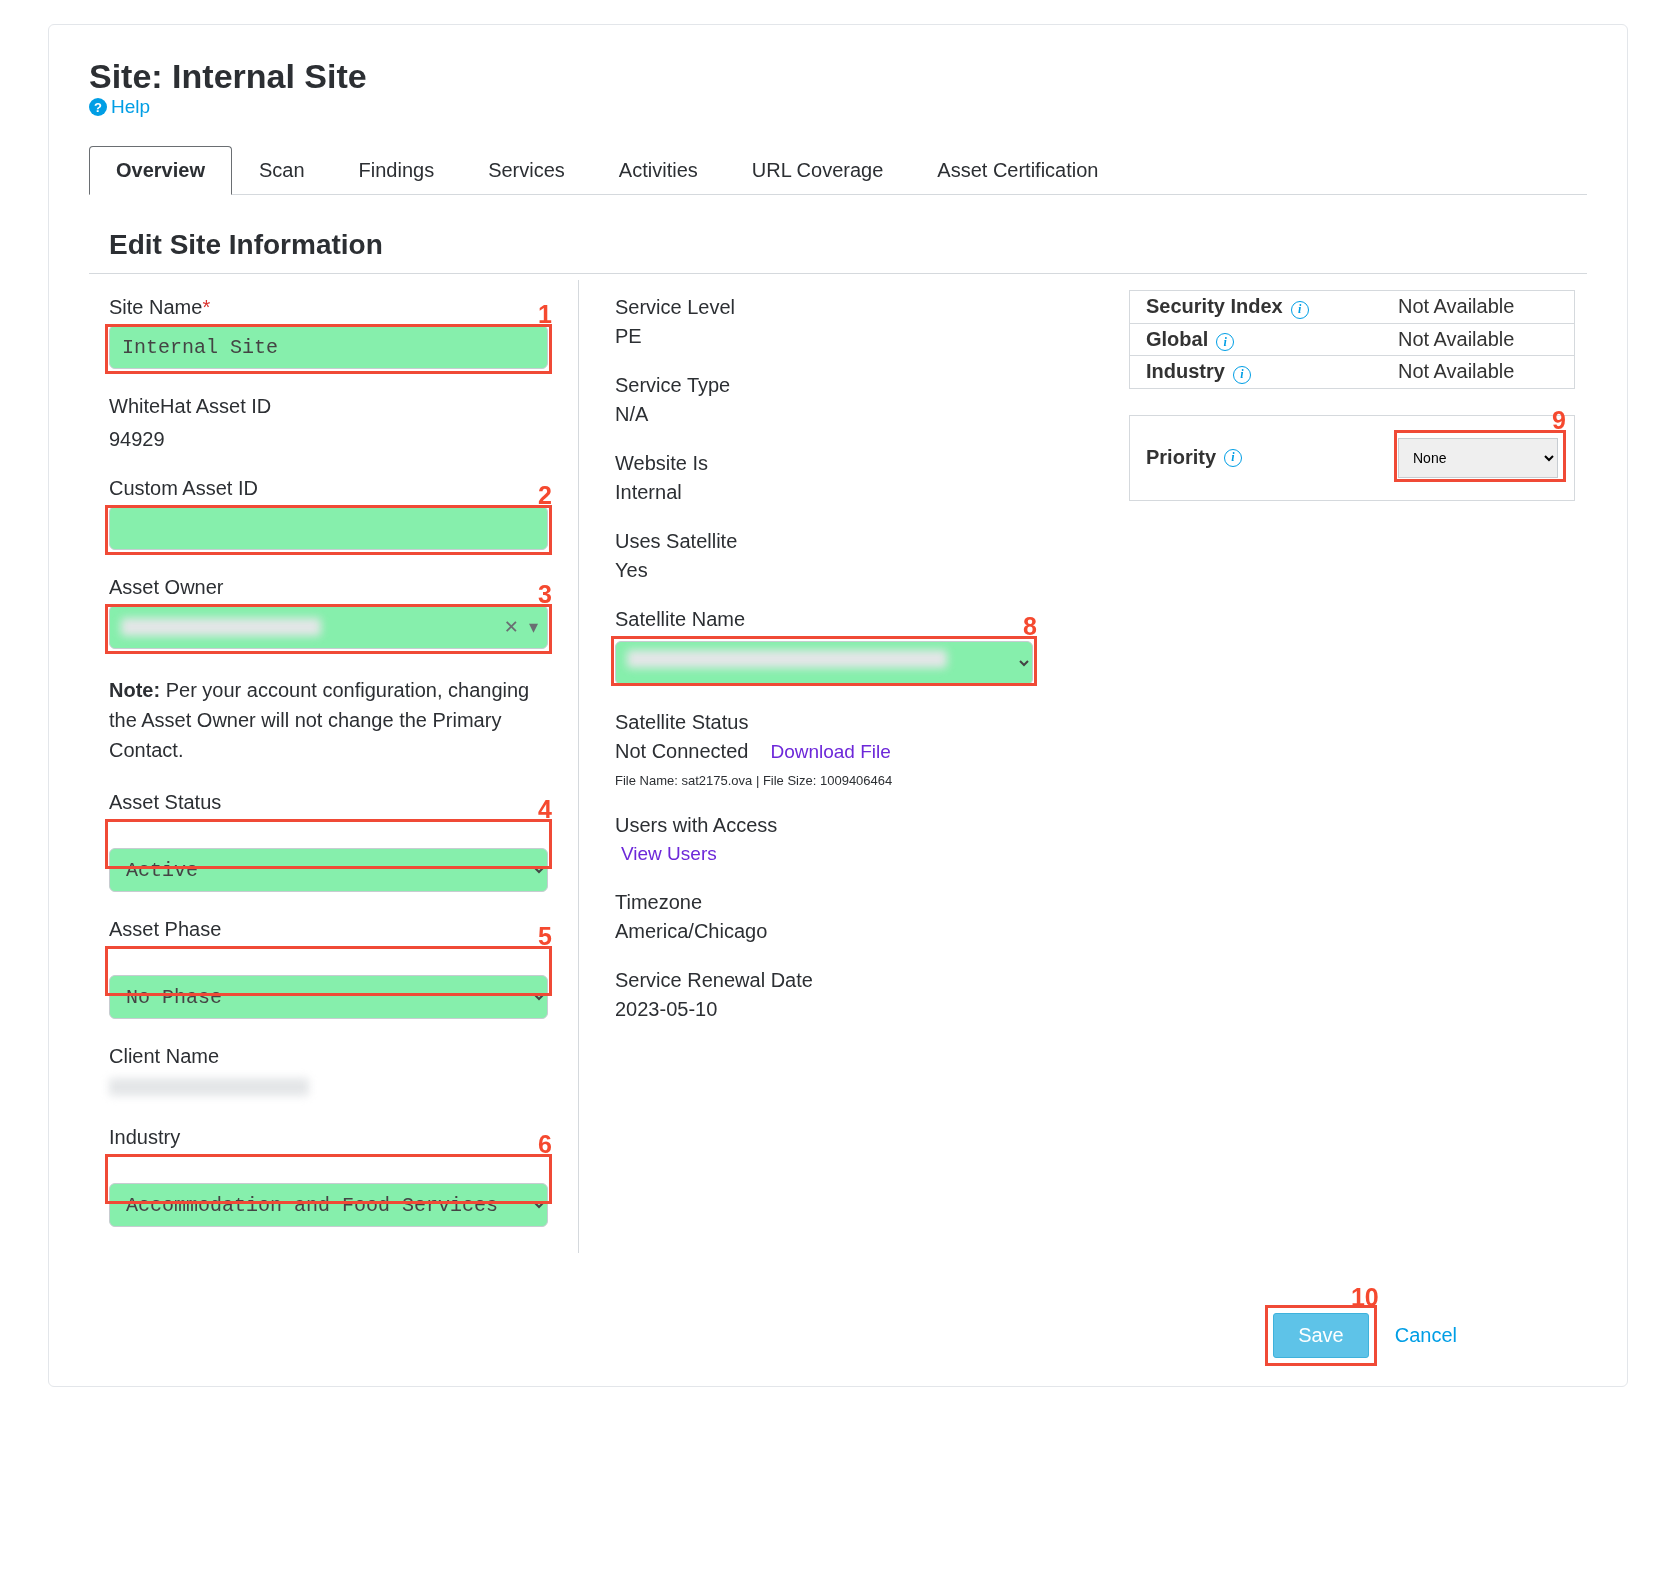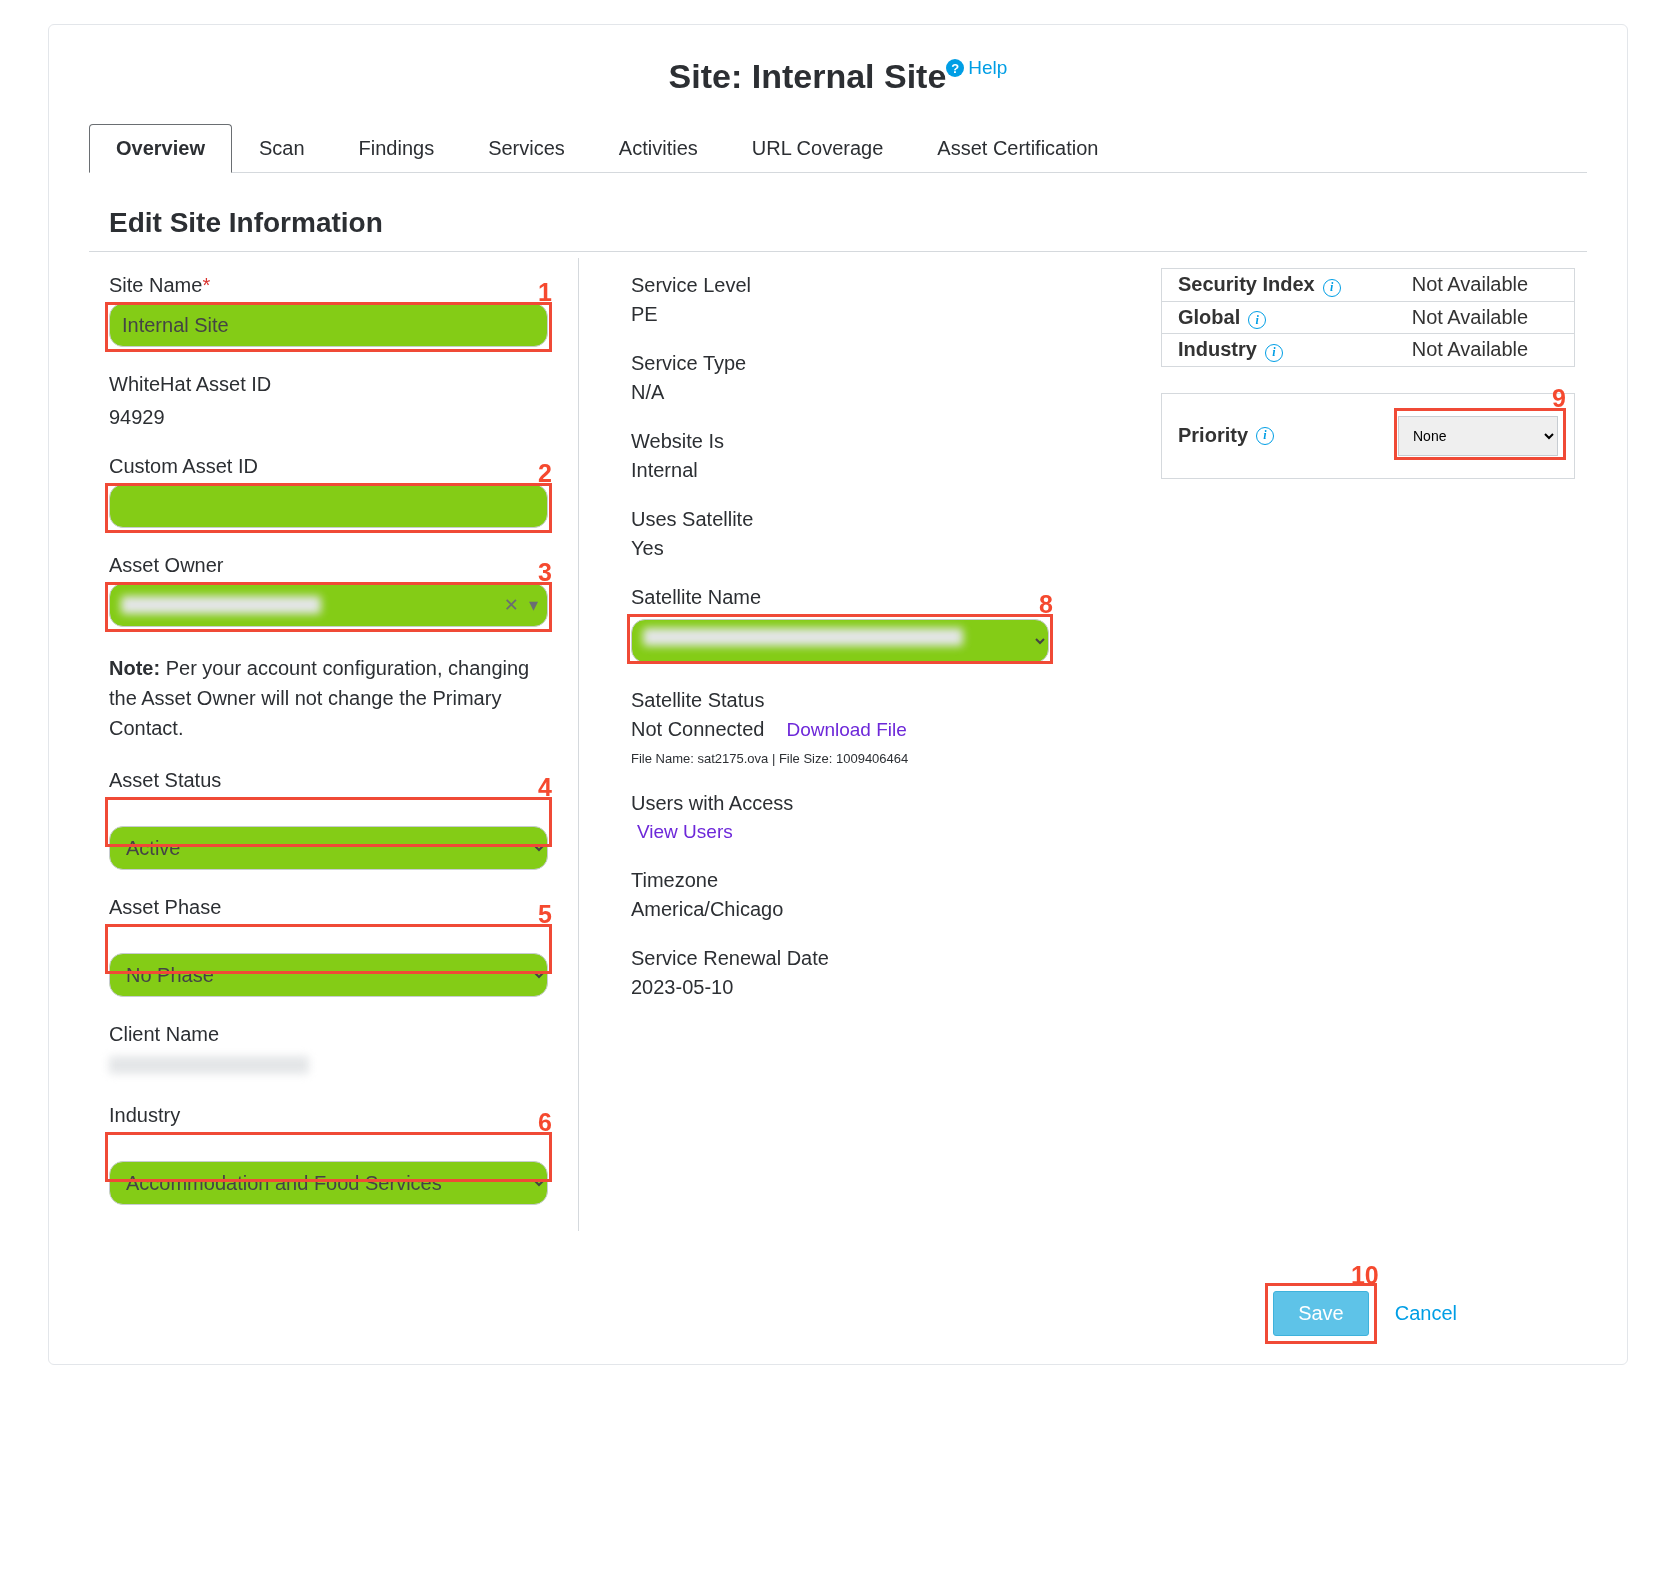--- a/index.html
+++ b/index.html
@@ -1,39 +1,39 @@
 <!DOCTYPE html>
 <html><head>
 <meta charset="utf-8">
 <style>
   * { box-sizing: border-box; margin: 0; padding: 0; }
   html, body { font-family: -apple-system, "Segoe UI", "Helvetica Neue", Arial, sans-serif; color: #333; }
   body { padding: 24px; background: #fff; }
   .card { border: 1px solid #e3e6ea; border-radius: 6px; padding: 32px 40px 28px 40px; max-width: 1580px; margin: 0 auto; }
-  .card-header { display: flex; justify-content: center; align-items: flex-start; }
+  .card-header { display: flex; justify-content: center; align-items: flex-start; flex-direction: column; }
   .page-title { font-size: 34px; font-weight: 700; color: #2c2f33; }
   .help-link { color: #009ee5; font-size: 19px; display: flex; align-items: center; gap: 4px; cursor: pointer; }
   .help-icon { display: inline-flex; width: 18px; height: 18px; border-radius: 50%; background: #009ee5; color: #fff; font-size: 13px; font-weight: 700; align-items: center; justify-content: center; }
   .tabs { display: flex; border-bottom: 1px solid #d5d9dd; margin-top: 28px; }
   .tab { padding: 12px 26px; font-size: 20px; color: #2c2f33; cursor: pointer; border: 1px solid transparent; border-bottom: none; margin-bottom: -1px; }
   .tab.active { font-weight: 700; border-color: #6a6e72; border-bottom: 1px solid #fff; border-radius: 4px 4px 0 0; background: #fff; }
   .section-title { font-size: 28px; font-weight: 700; color: #2c2f33; margin: 34px 0 12px 0; padding-left: 20px; }
   .hr { height: 1px; background: #d5d9dd; margin: 0 0 6px 0; }
-  .cols { display: flex; gap: 16px; }
+  .cols { display: flex; gap: 0; }
   .col-left { flex: 0 0 490px; padding: 16px 30px 0 20px; border-right: 1px solid #d5d9dd; }
   .col-mid  { flex: 0 0 490px; padding: 16px 36px 0 36px; }
   .col-right{ flex: 1; padding: 10px 12px 0 60px; }
   .fld { margin-bottom: 26px; position: relative; }
   .lbl { font-size: 20px; color: #2c2f33; display: block; margin-bottom: 6px; }
   .req { color: #d9322d; }
   .val { font-size: 20px; color: #2c2f33; }
   .blur { filter: blur(4px); background: #e4e6e8; border-radius: 3px; display: inline-block; width: 200px; height: 18px; }
   .input, .select, .textarea {
-    width: 100%; height: 44px; border: 1px solid #c7ccd1; border-radius: 14px;
-    font-size: 20px; padding: 0 12px; color: #444; background: #84cc16;
+    width: 100%; height: 44px; border: 1px solid #c7ccd1; border-radius: 6px;
+    font-size: 20px; padding: 0 12px; color: #444; background: #86efac; font-family: Liberation Mono, monospace;
   }
   .input { height: 44px; }
   .textarea { height: 62px; padding: 8px 12px; resize: both; }
   .select { appearance: auto; margin-top: 28px; }
   .combo { position: relative; }
   .combo .input { padding-right: 60px; }
   .combo-icons { position: absolute; right: 10px; top: 50%; transform: translateY(-50%); display: flex; gap: 10px; align-items: center; color: #6a6e72; }
   .combo-icons span { cursor: pointer; font-size: 18px; line-height: 1; }
   .note { font-size: 20px; line-height: 1.5; color: #2c2f33; }
   .note strong { font-weight: 700; }

